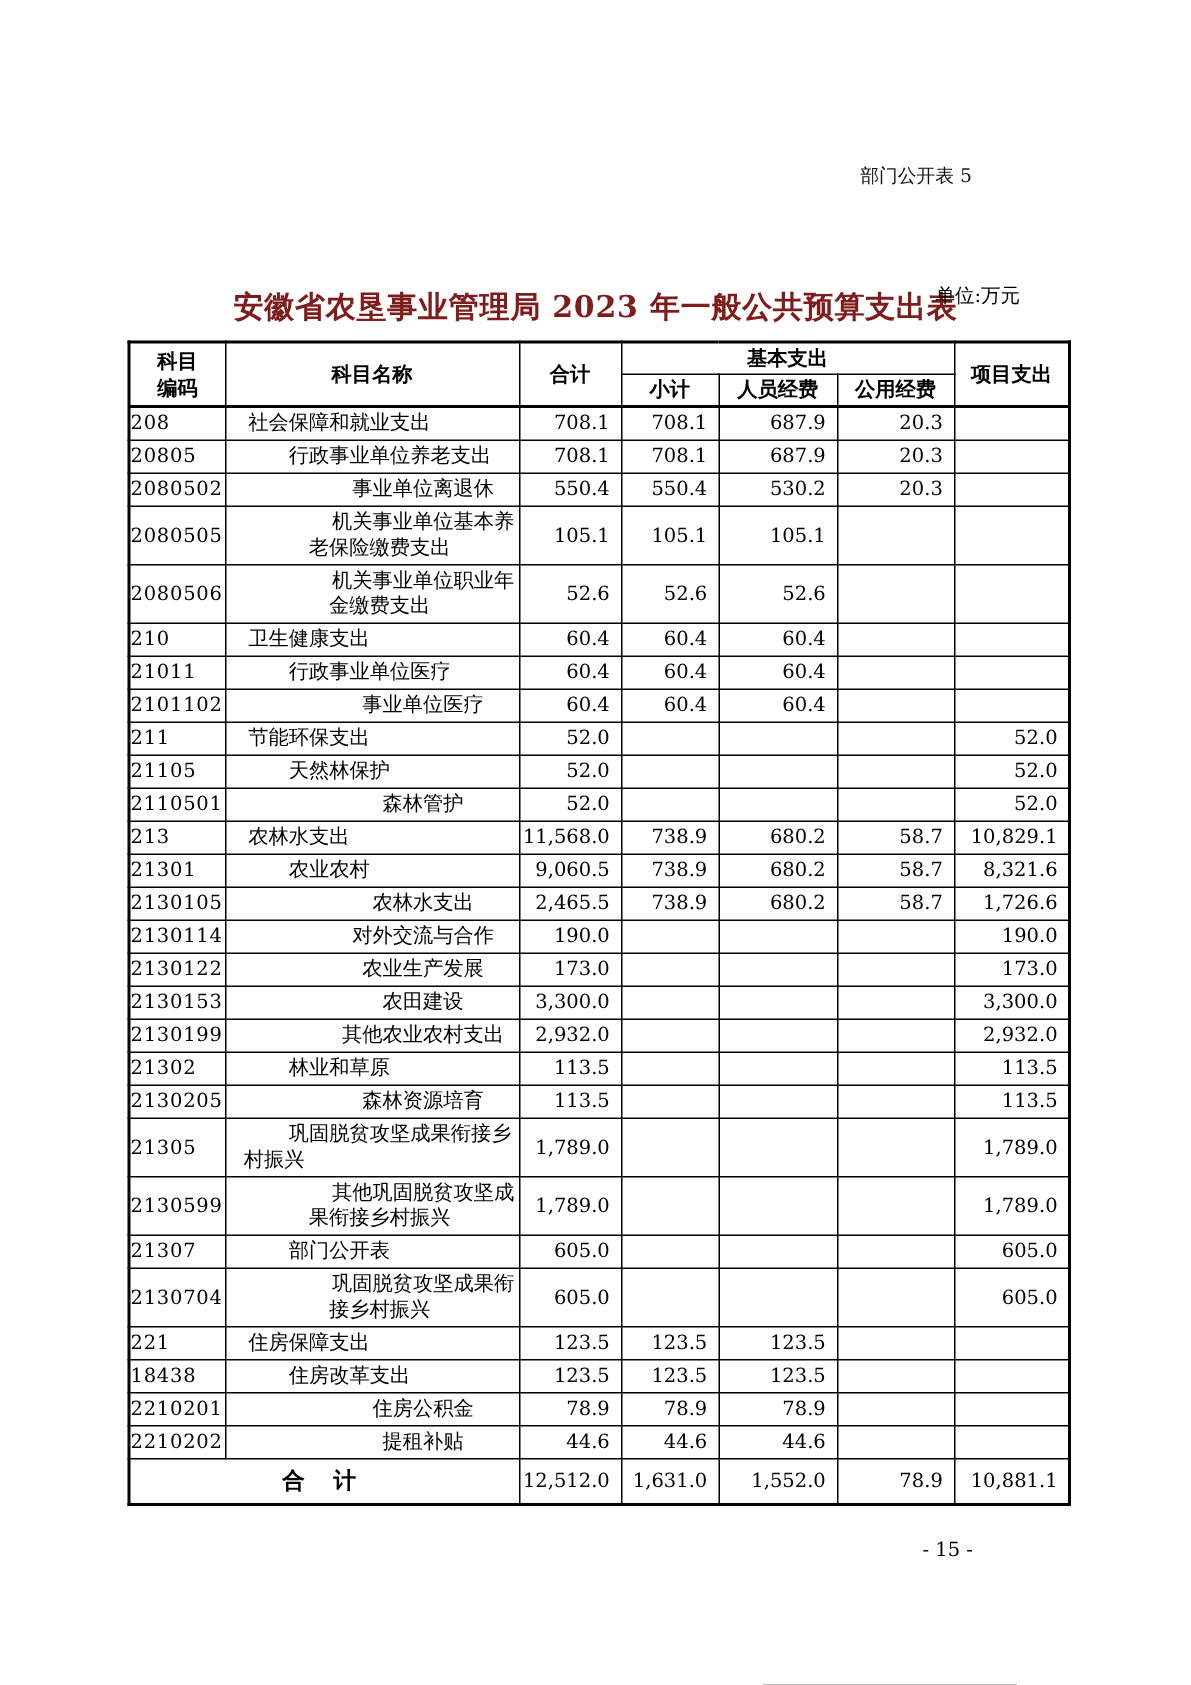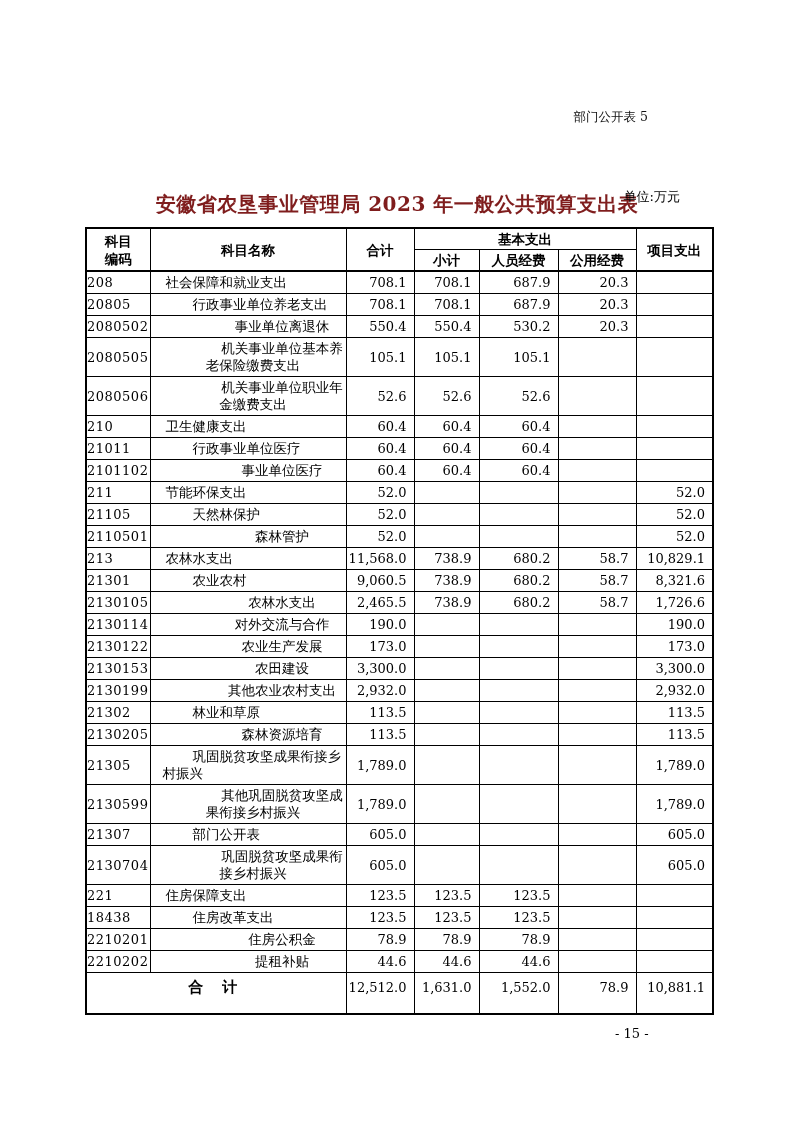--- a/index.html
+++ b/index.html
@@ -84,21 +84,21 @@
   td.name.level-1 { text-indent: 3px; }
   td.name.level-2 { text-indent: 30px; }
   td.name.level-3 { text-indent: 58px; text-align: center; }
   td.num {
     text-align: right;
     padding-right: 7px;
   }
   tfoot td {
     font-size: 13px;
     padding-top: 5px;
-    padding-bottom: 16px;
+    padding-bottom: 5px;
   }
   tfoot td.total-label {
     text-align: center;
     font-weight: bold;
     font-size: 15px;
     letter-spacing: 7px;
   }
   tfoot td.num { text-align: right; padding-right: 7px; }
   .page-number {
     position: absolute;

